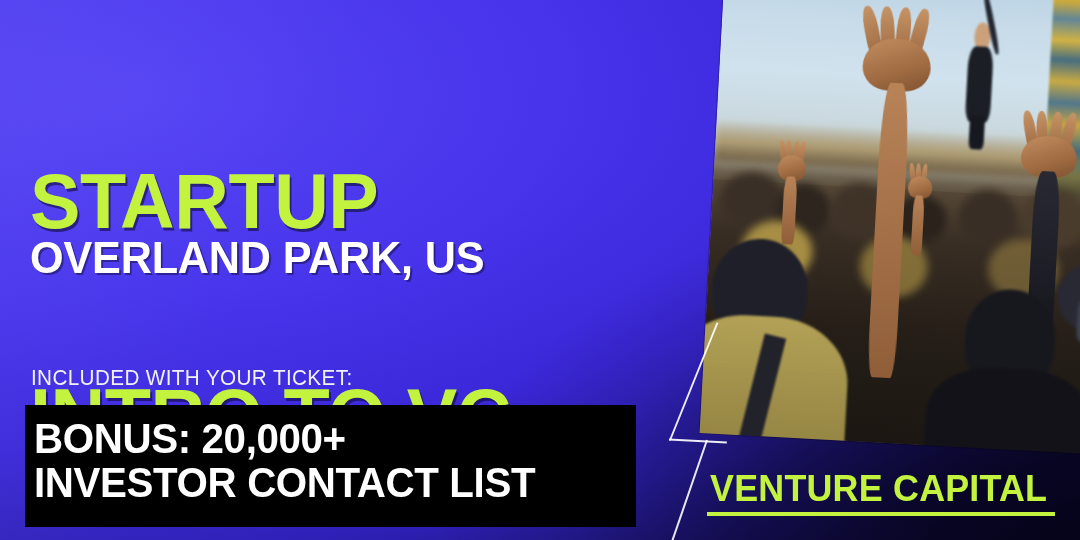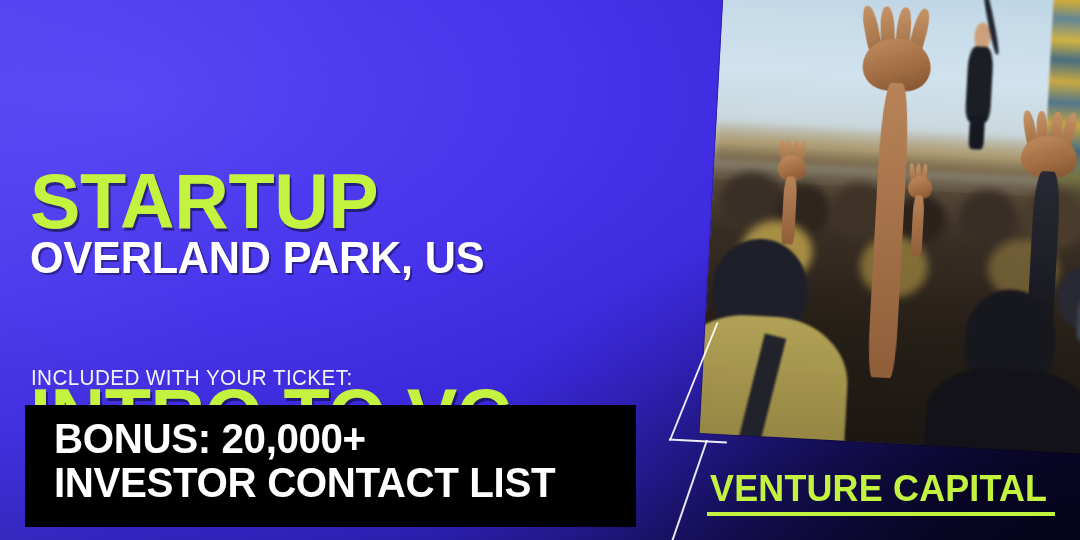--- a/index.html
+++ b/index.html
@@ -228,21 +228,21 @@
   }
 
   .bonus-box {
     position: absolute;
     left: 25px;
     top: 405px;
     width: 611px;
     height: 122px;
     background: #000000;
     box-sizing: border-box;
-    padding: 12px 0 0 29px;
+    padding: 12px 0 0 9px;
   }
   .bonus-box .bline {
     display: block;
     color: #ffffff;
     font-size: 42px;
     line-height: 1.05;
     font-weight: 700;
     letter-spacing: -0.4px;
     transform: scaleX(0.96);
     transform-origin: left top;

